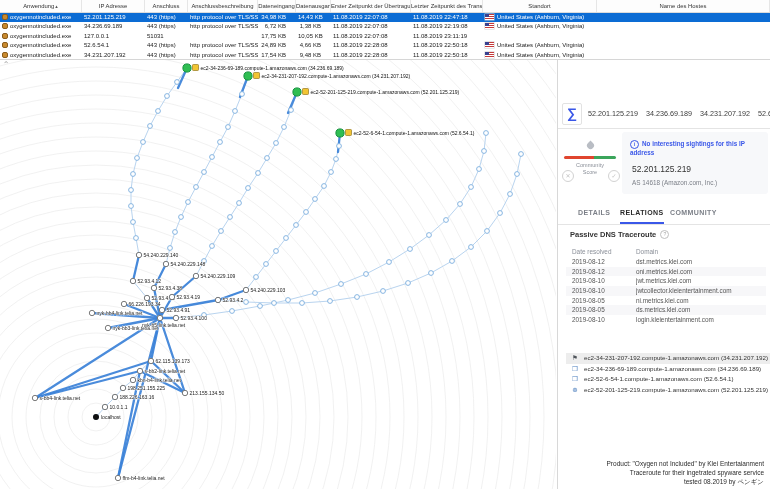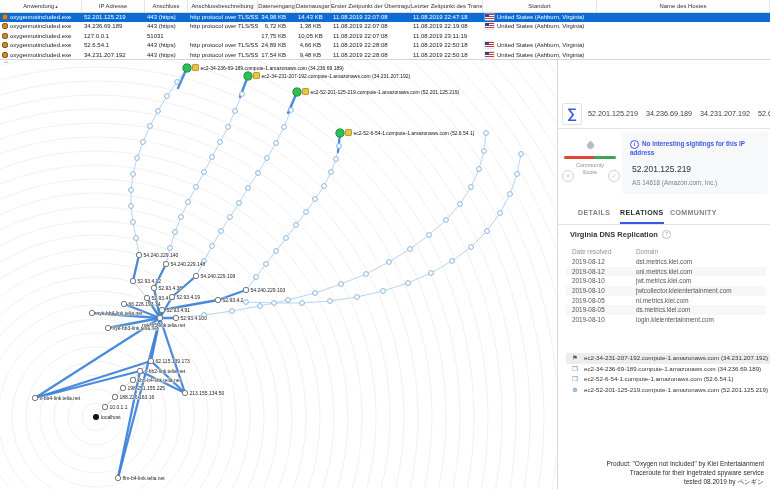--- a/index.html
+++ b/index.html
@@ -425,21 +425,21 @@
       <div class="vt-ip">52.201.125.219</div>
       <div class="vt-asn">AS 14618 (Amazon.com, Inc.)</div>
     </div>
 
     <div class="vt-tabbar" id="vt-tabbar">
         <span class="vt-tab" style="left: 20px;">DETAILS</span>
         <span class="vt-tab active" style="left: 62px;">RELATIONS</span>
         <span class="vt-tab" style="left: 112px;">COMMUNITY</span>
       </div>
 
-    <div class="sec-title"><span>Virginia DNS Replication</span><span class="q-ico">?</span></div>
+    <div class="sec-title"><span>Passive DNS Traceroute</span><span class="q-ico">?</span></div>
 
     <div class="dns" id="dns-table">
         <div class="dns-head">
           <div class="c1">Date resolved</div>
           <div class="c2">Domain</div>
         </div>
         <div class="dns-row">
           <div class="c1">2019-08-12</div>
           <div class="c2">dst.metrics.klei.com</div>
         </div>

